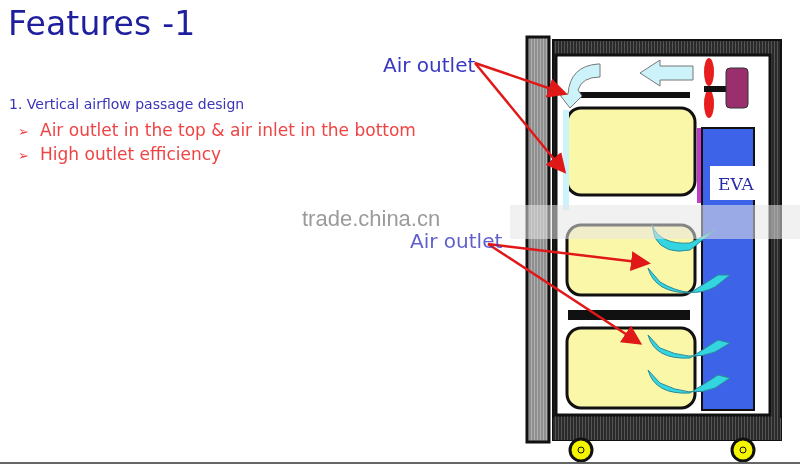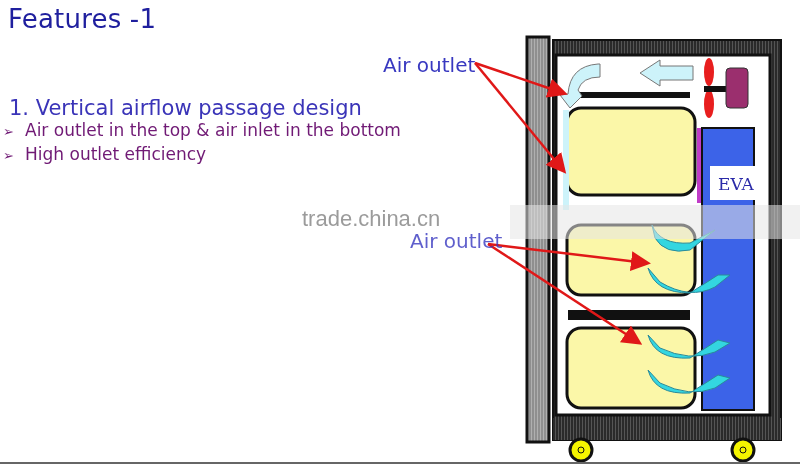--- a/index.html
+++ b/index.html
@@ -1,19 +1,19 @@
 <!DOCTYPE html>
 <html><head>
 <meta charset="utf-8">
 <style>
   html,body{margin:0;padding:0;}
   body{width:800px;height:469px;background:#ffffff;position:relative;overflow:hidden;font-family:"DejaVu Sans",sans-serif;}
-  .title{position:absolute;left:8px;top:4px;font-size:26px;color:#1f1f9e;letter-spacing:0.2px;}
-  .heading{position:absolute;left:9px;top:96px;font-size:21px;color:#3a34b8;}
-  .bullet{position:absolute;left:3px;font-size:17px;color:#701a75;}
+  .title{position:absolute;left:8px;top:4px;font-size:33px;color:#1f1f9e;letter-spacing:0.2px;}
+  .heading{position:absolute;left:9px;top:96px;font-size:14px;color:#3a34b8;}
+  .bullet{position:absolute;left:18px;font-size:17px;color:#ef4444;}
   .bullet .mk{display:inline-block;width:22px;font-size:13px;}
   .label{position:absolute;font-size:20px;color:#3838c0;}
   .watermark{position:absolute;left:302px;top:206px;font-size:22px;color:#8a8a8a;font-family:"Liberation Sans",sans-serif;opacity:0.85;}
   .band{position:absolute;left:510px;top:205px;width:290px;height:34px;background:rgba(230,230,230,0.55);}
   .bottomline{position:absolute;left:0;top:462px;width:800px;height:2px;background:#666;}
   svg.diag{position:absolute;left:0;top:0;}
 </style>
 </head>
 <body>
 

